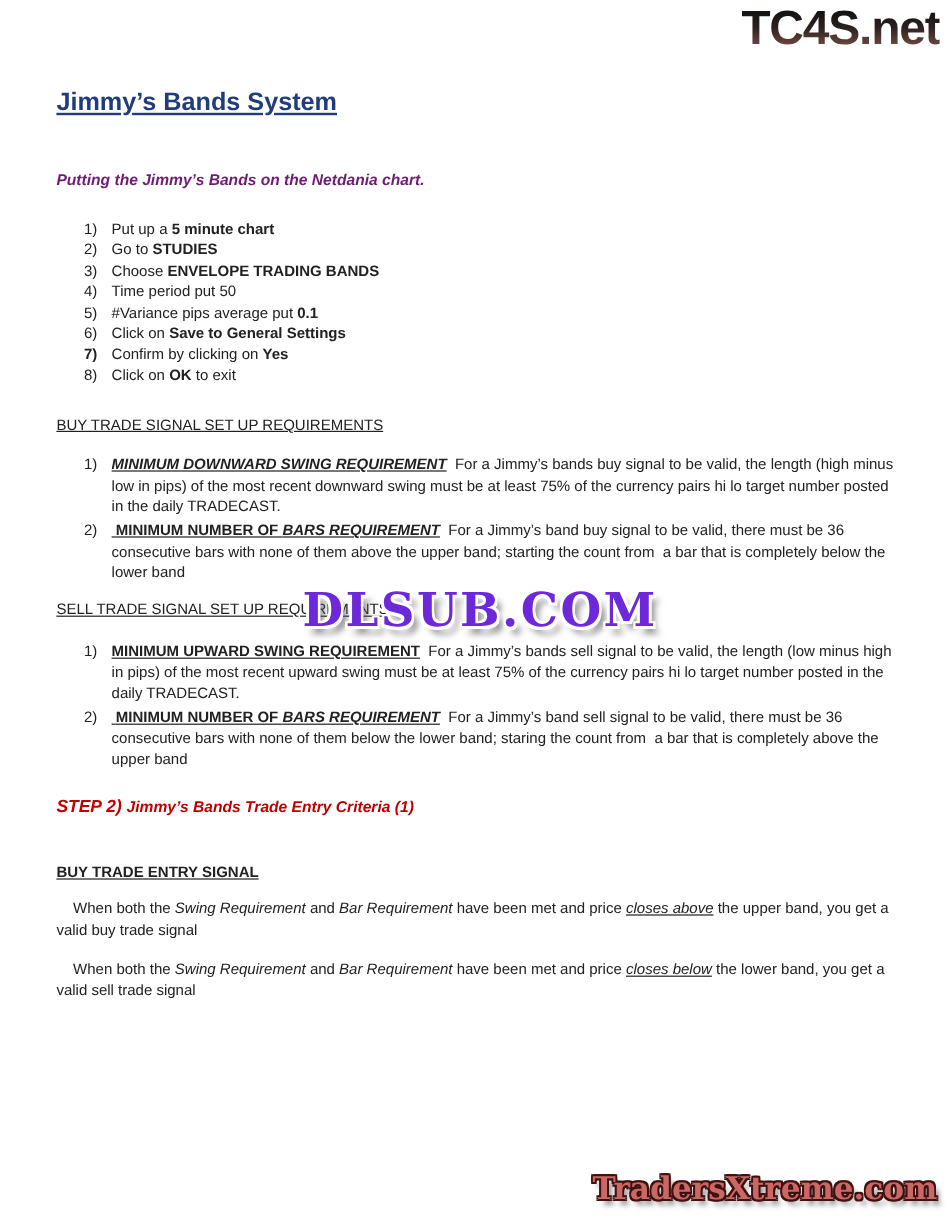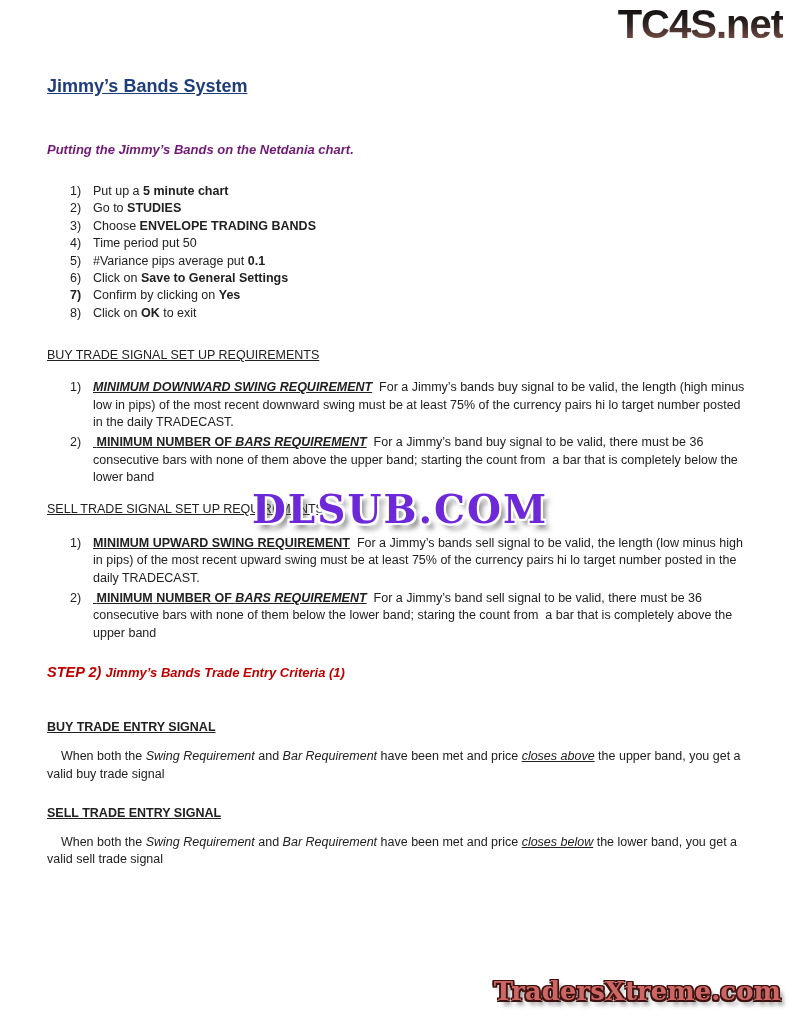--- a/index.html
+++ b/index.html
@@ -10,21 +10,21 @@
   
   .tc4s-logo{
     position:absolute;top:0;right:8px;
     font-family:"Liberation Sans",sans-serif;font-weight:bold;font-size:40px;line-height:48px;
     letter-spacing:-1px;
     background:linear-gradient(180deg,#0d0d0d 12%,#2b2220 48%,#6b463f 78%,#a8928a 100%);
     -webkit-background-clip:text;background-clip:text;color:transparent;-webkit-text-fill-color:transparent;
   }
   .content{position:absolute;left:47px;top:0;width:700px;}
   .doc-title{
-    margin:75px 0 0 0;font-size:18px;font-weight:bold;color:#1F3D7A;
+    margin:75px 0 0 0;font-size:21px;font-weight:bold;color:#1F3D7A;
     text-decoration:underline;line-height:22px;display:inline-block;
   }
   .title-wrap{height:22px;margin-top:75px;}
   .title-wrap .doc-title{margin:0;}
   .subtitle{
     margin:45px 0 0 0;font-size:13px;font-weight:bold;font-style:italic;color:#701a75;line-height:16px;
     white-space:pre-wrap;
   }
   .setup-list{margin-top:25px;}
   .li-row{display:flex;font-size:12.5px;line-height:17.4px;}
@@ -151,23 +151,20 @@
     </div>
 
     <div class="step-heading step2-heading"><span style="font-size: 1.12em;">STEP 2) </span><span>Jimmy’s Bands Trade Entry Criteria (1)</span></div>
 
     <div class="sh-wrap buy-entry-wrap">
       <span class="section-heading entry-heading">BUY TRADE ENTRY SIGNAL</span>
     </div>
 
     <div class="entry-para"><span>    When both the </span><span style="font-style: italic;">Swing Requirement</span><span> and </span><span style="font-style: italic;">Bar Requirement</span><span> have been met and price </span><span style="font-style: italic; text-decoration: underline;">closes above</span><span> the upper band, you get a valid buy trade signal</span></div>
 
-    <div class="sh-wrap sell-entry-wrap">
-      <span class="section-heading entry-heading">SELL TRADE ENTRY SIGNAL</span>
-    </div>
 
     <div class="entry-para"><span>    When both the </span><span style="font-style: italic;">Swing Requirement</span><span> and </span><span style="font-style: italic;">Bar Requirement</span><span> have been met and price </span><span style="font-style: italic; text-decoration: underline;">closes below</span><span> the lower band, you get a valid sell trade signal</span></div>
 
   </div>
 
   <div class="dlsub-logo">DLSUB.COM</div>
 
   <div class="tx-logo">TradersXtreme.com</div>
 
 </div>

